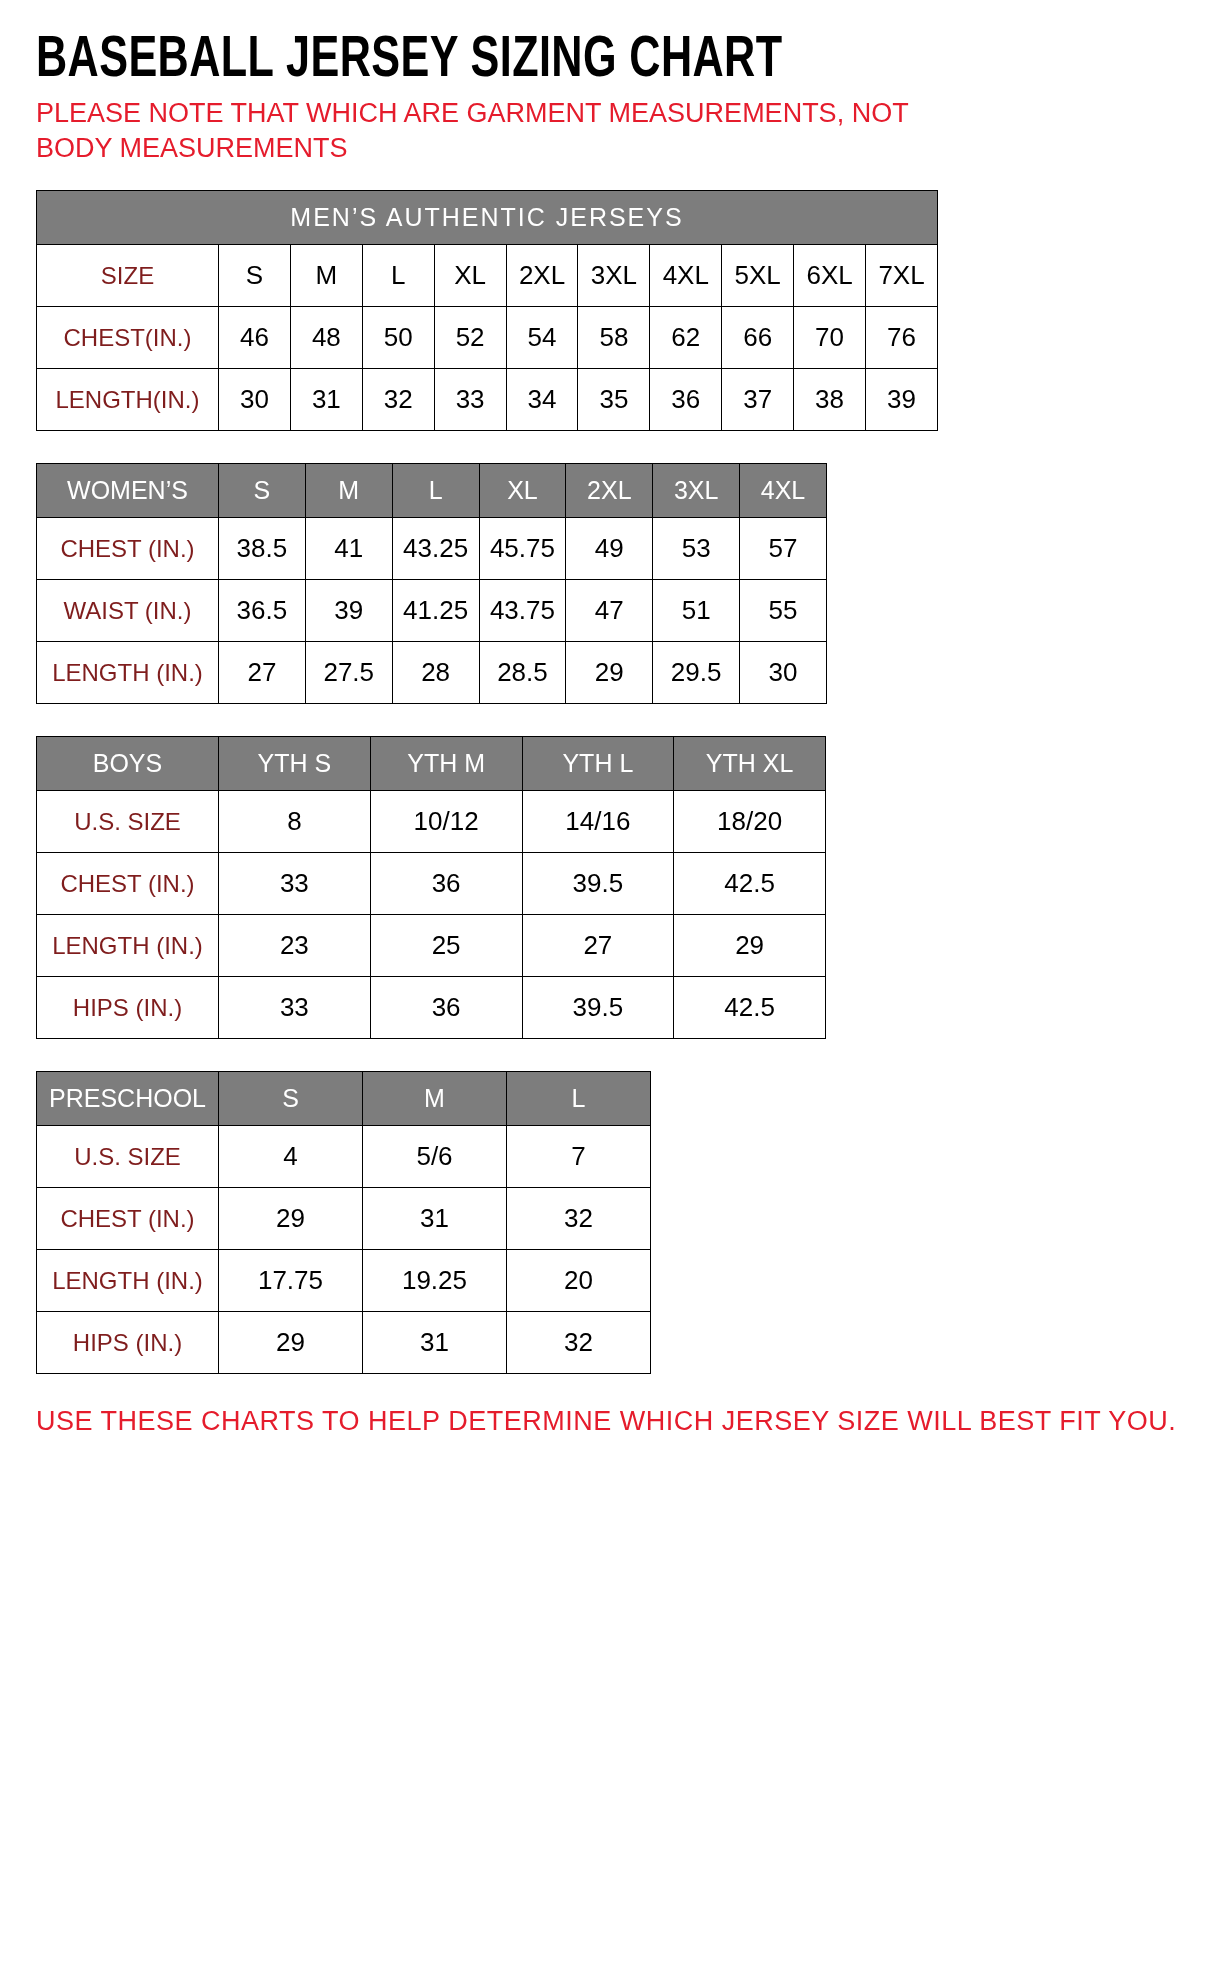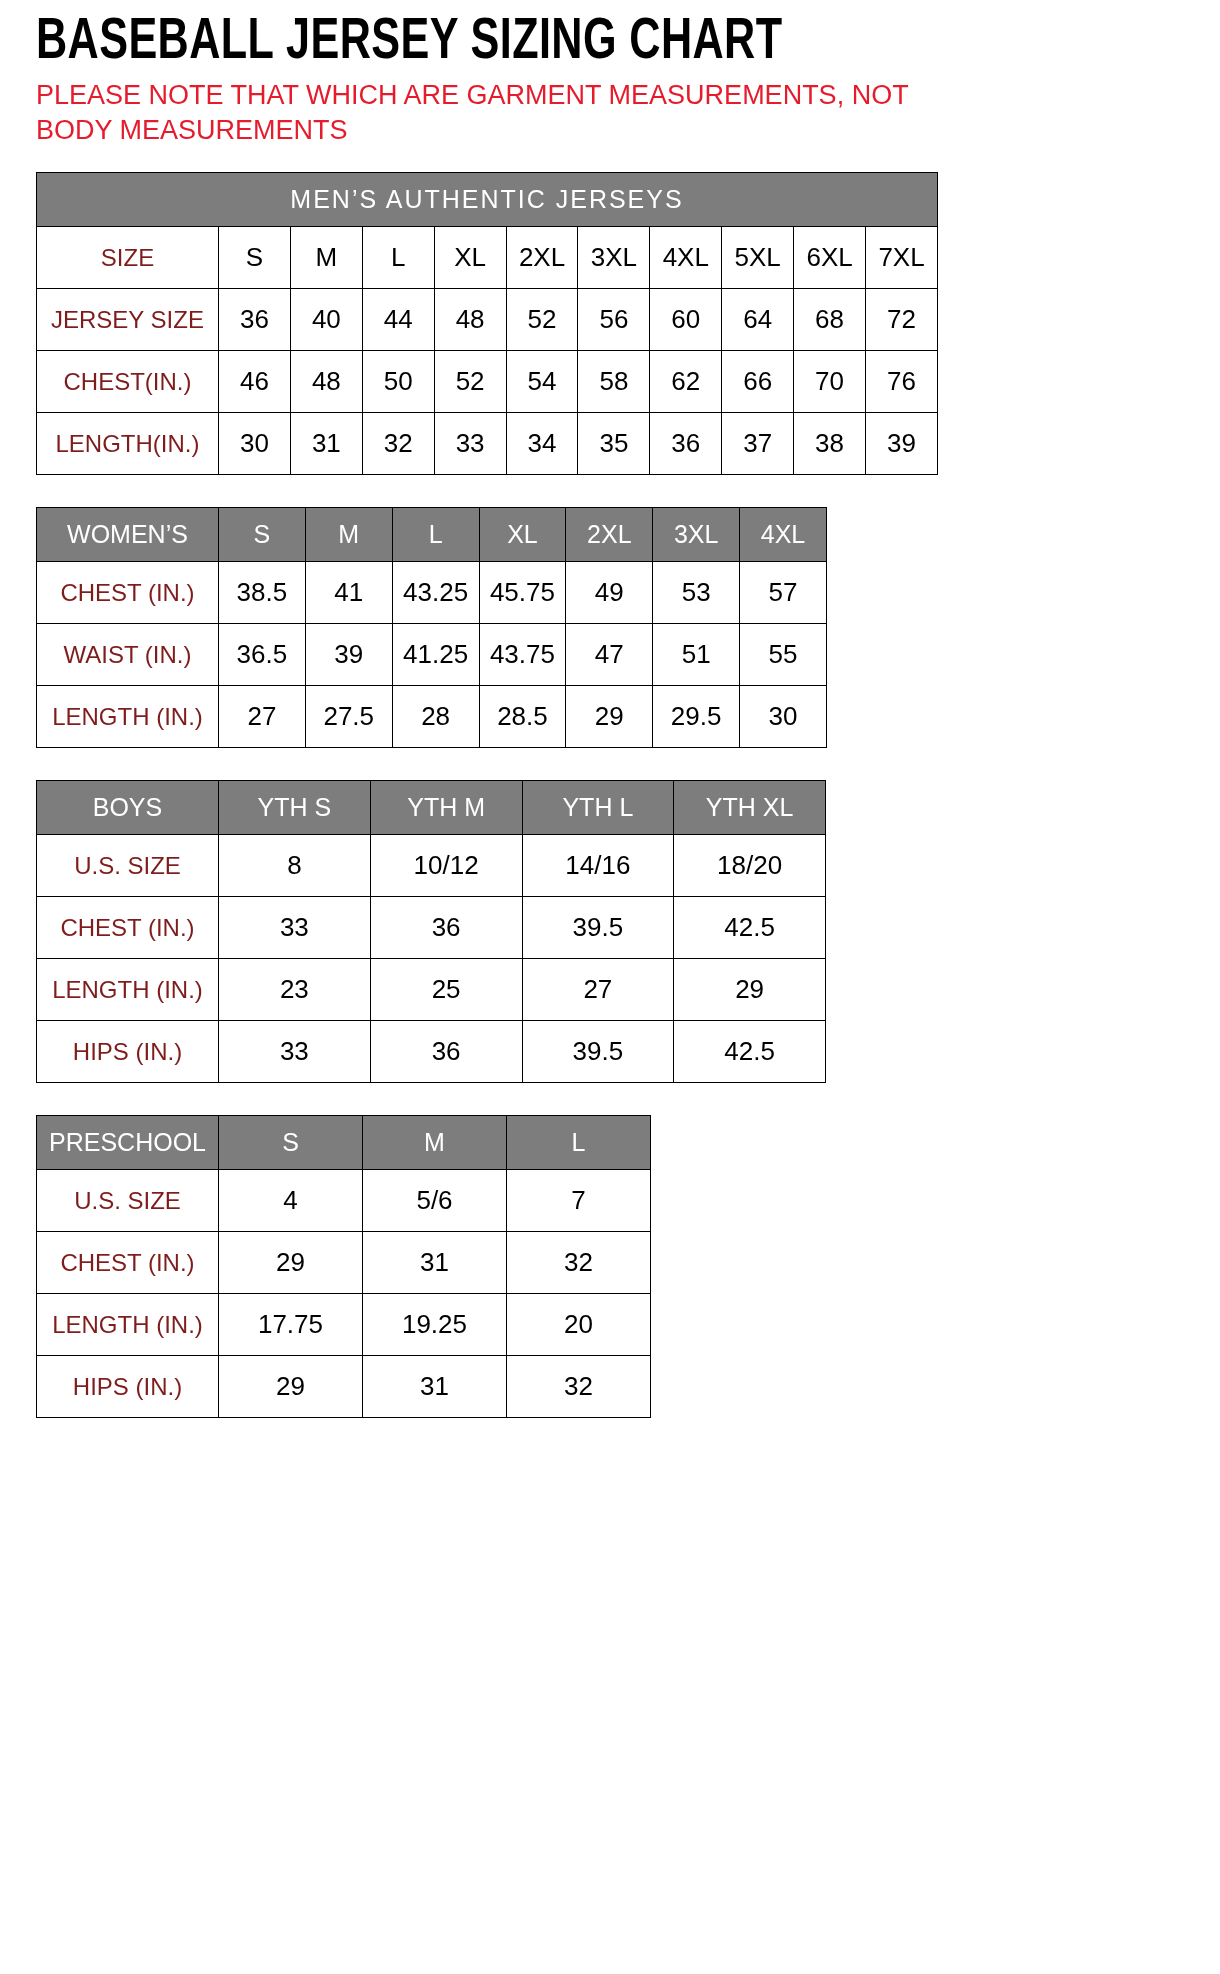--- a/index.html
+++ b/index.html
@@ -8,21 +8,21 @@
     --gray:#7d7d7d;
   }
   *{box-sizing:border-box;}
   html,body{margin:0;padding:0;}
   body{
     width:1220px;
     background:#ffffff;
     color:#000;
     font-family:"Liberation Sans","DejaVu Sans",sans-serif;
   }
-  .page{padding:10px 36px 12px;}
+  .page{padding:28px 36px 12px;}
 
   .page-title{
     margin:0 0 14px;
     font-size:54px;
     line-height:1.0;
     font-weight:800;
     color:#000;
     white-space:nowrap;
     transform:scale(0.80,1.05);
     transform-origin:left top;
@@ -128,33 +128,20 @@
           <td>L</td>
           <td>XL</td>
           <td>2XL</td>
           <td>3XL</td>
           <td>4XL</td>
           <td>5XL</td>
           <td>6XL</td>
           <td>7XL</td>
         </tr>
         <tr>
-          <th class="label-cell">JERSEY SIZE</th>
-          <td>36</td>
-          <td>40</td>
-          <td>44</td>
-          <td>48</td>
-          <td>52</td>
-          <td>56</td>
-          <td>60</td>
-          <td>64</td>
-          <td>68</td>
-          <td>72</td>
-        </tr>
-        <tr>
           <th class="label-cell">CHEST(IN.)</th>
           <td>46</td>
           <td>48</td>
           <td>50</td>
           <td>52</td>
           <td>54</td>
           <td>58</td>
           <td>62</td>
           <td>66</td>
           <td>70</td>
@@ -312,14 +299,15 @@
         </tr>
         <tr>
           <th class="label-cell">HIPS (IN.)</th>
           <td>29</td>
           <td>31</td>
           <td>32</td>
         </tr>
       </tbody>
     </table>
 
+  <p class="footer-note">USE THESE CHARTS TO HELP DETERMINE WHICH JERSEY SIZE WILL BEST FIT YOU.</p>
 
 </div>
 
 </body></html>

